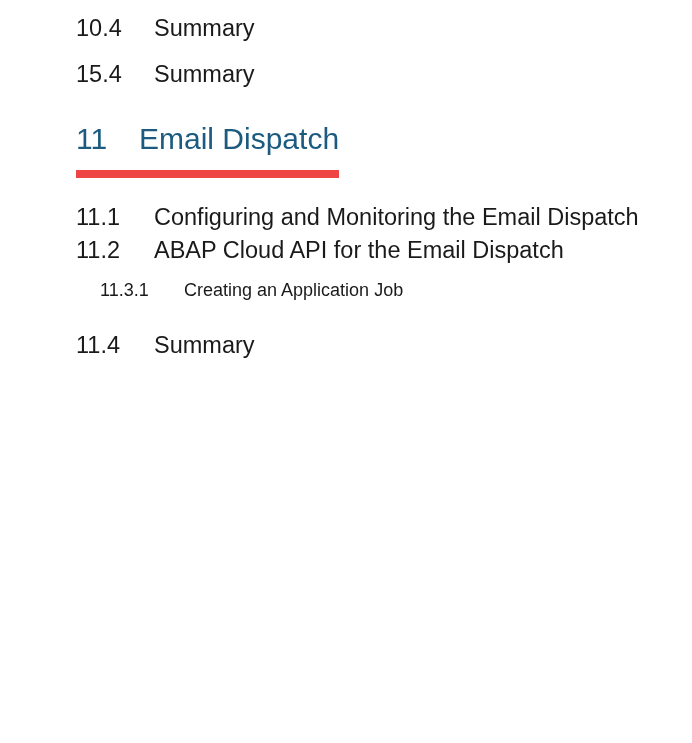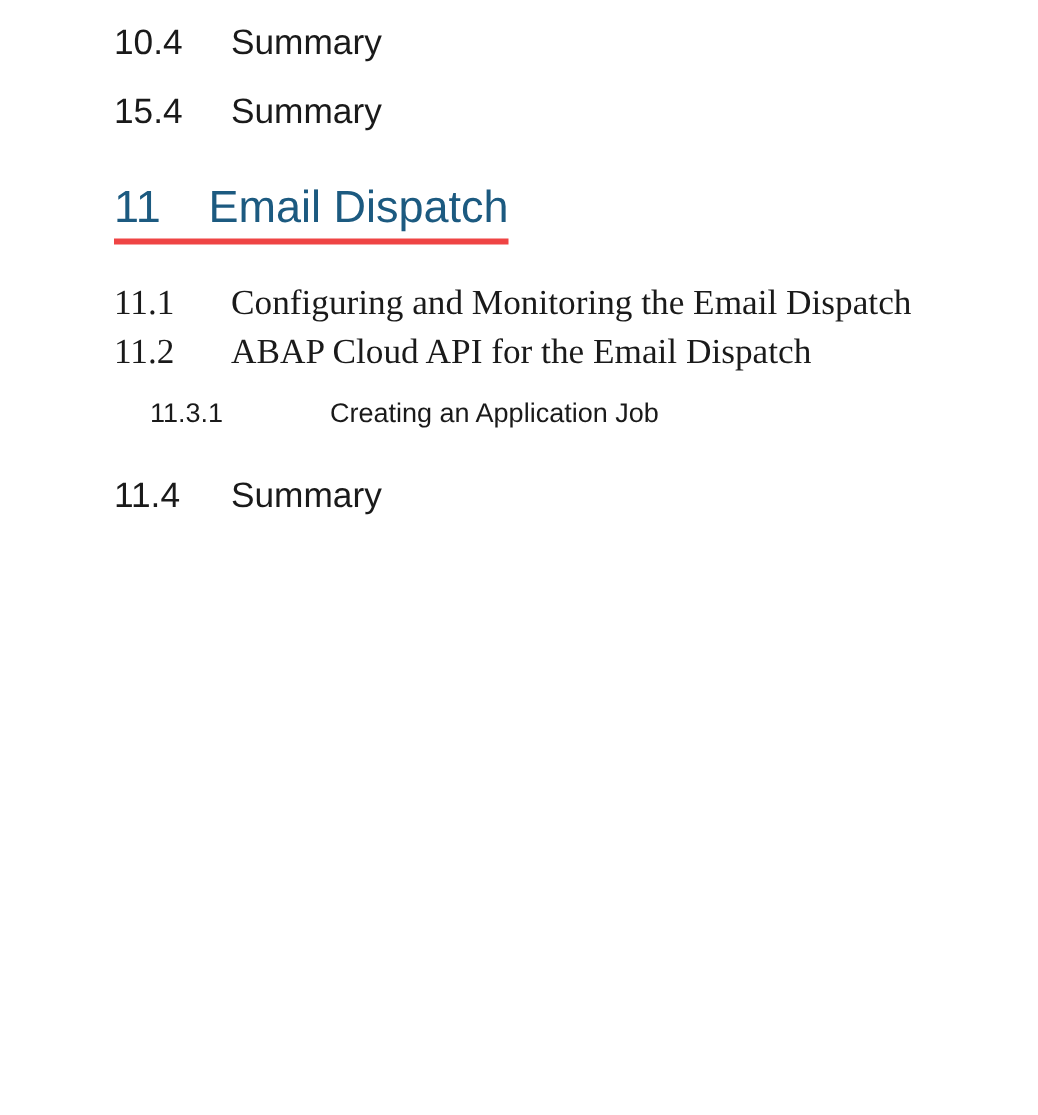--- a/index.html
+++ b/index.html
@@ -40,53 +40,51 @@
     flex: 0 0 auto;
   }
   .entry-l2 .title {
     flex: 1 1 auto;
     white-space: normal;
   }
   
   .entry-l2.wrap {
     display: block;
     white-space: normal;
-    font-family: Liberation Serif, serif;
   }
   .entry-l2.wrap .num {
     display: inline-block;
     min-width: 78px;
   }
   .entry-l2.wrap .title {
     display: inline;
   }
   
   .entry-l1 {
     font-size: 30px;
     color: #1c5a80;
-    border-bottom: 4px solid #ef4444;
+    border-bottom: 8px solid #ef4444;
     display: inline-block;
-    padding: 0 0 3px 0;
+    padding: 0 0 14px 0;
     margin: 0;
     white-space: nowrap;
   }
   .entry-l1 .num {
     display: inline-block;
     min-width: 63px;
   }
   
   .entry-l3 {
     font-size: 18px;
     color: #1a1a1a;
     margin: 0;
     padding-left: 24px;
     display: flex;
     align-items: baseline;
     white-space: nowrap;
-    gap: 36px;
   }
   .entry-l3 .num {
     min-width: 84px;
     flex: 0 0 auto;
   }
   .spacer-sm { height: 17px; }
   .spacer-md { height: 28px; }
   .spacer-lg { height: 36px; }
   .spacer-xs { height: 9px; }
   .row-gap { height: 22px; }

